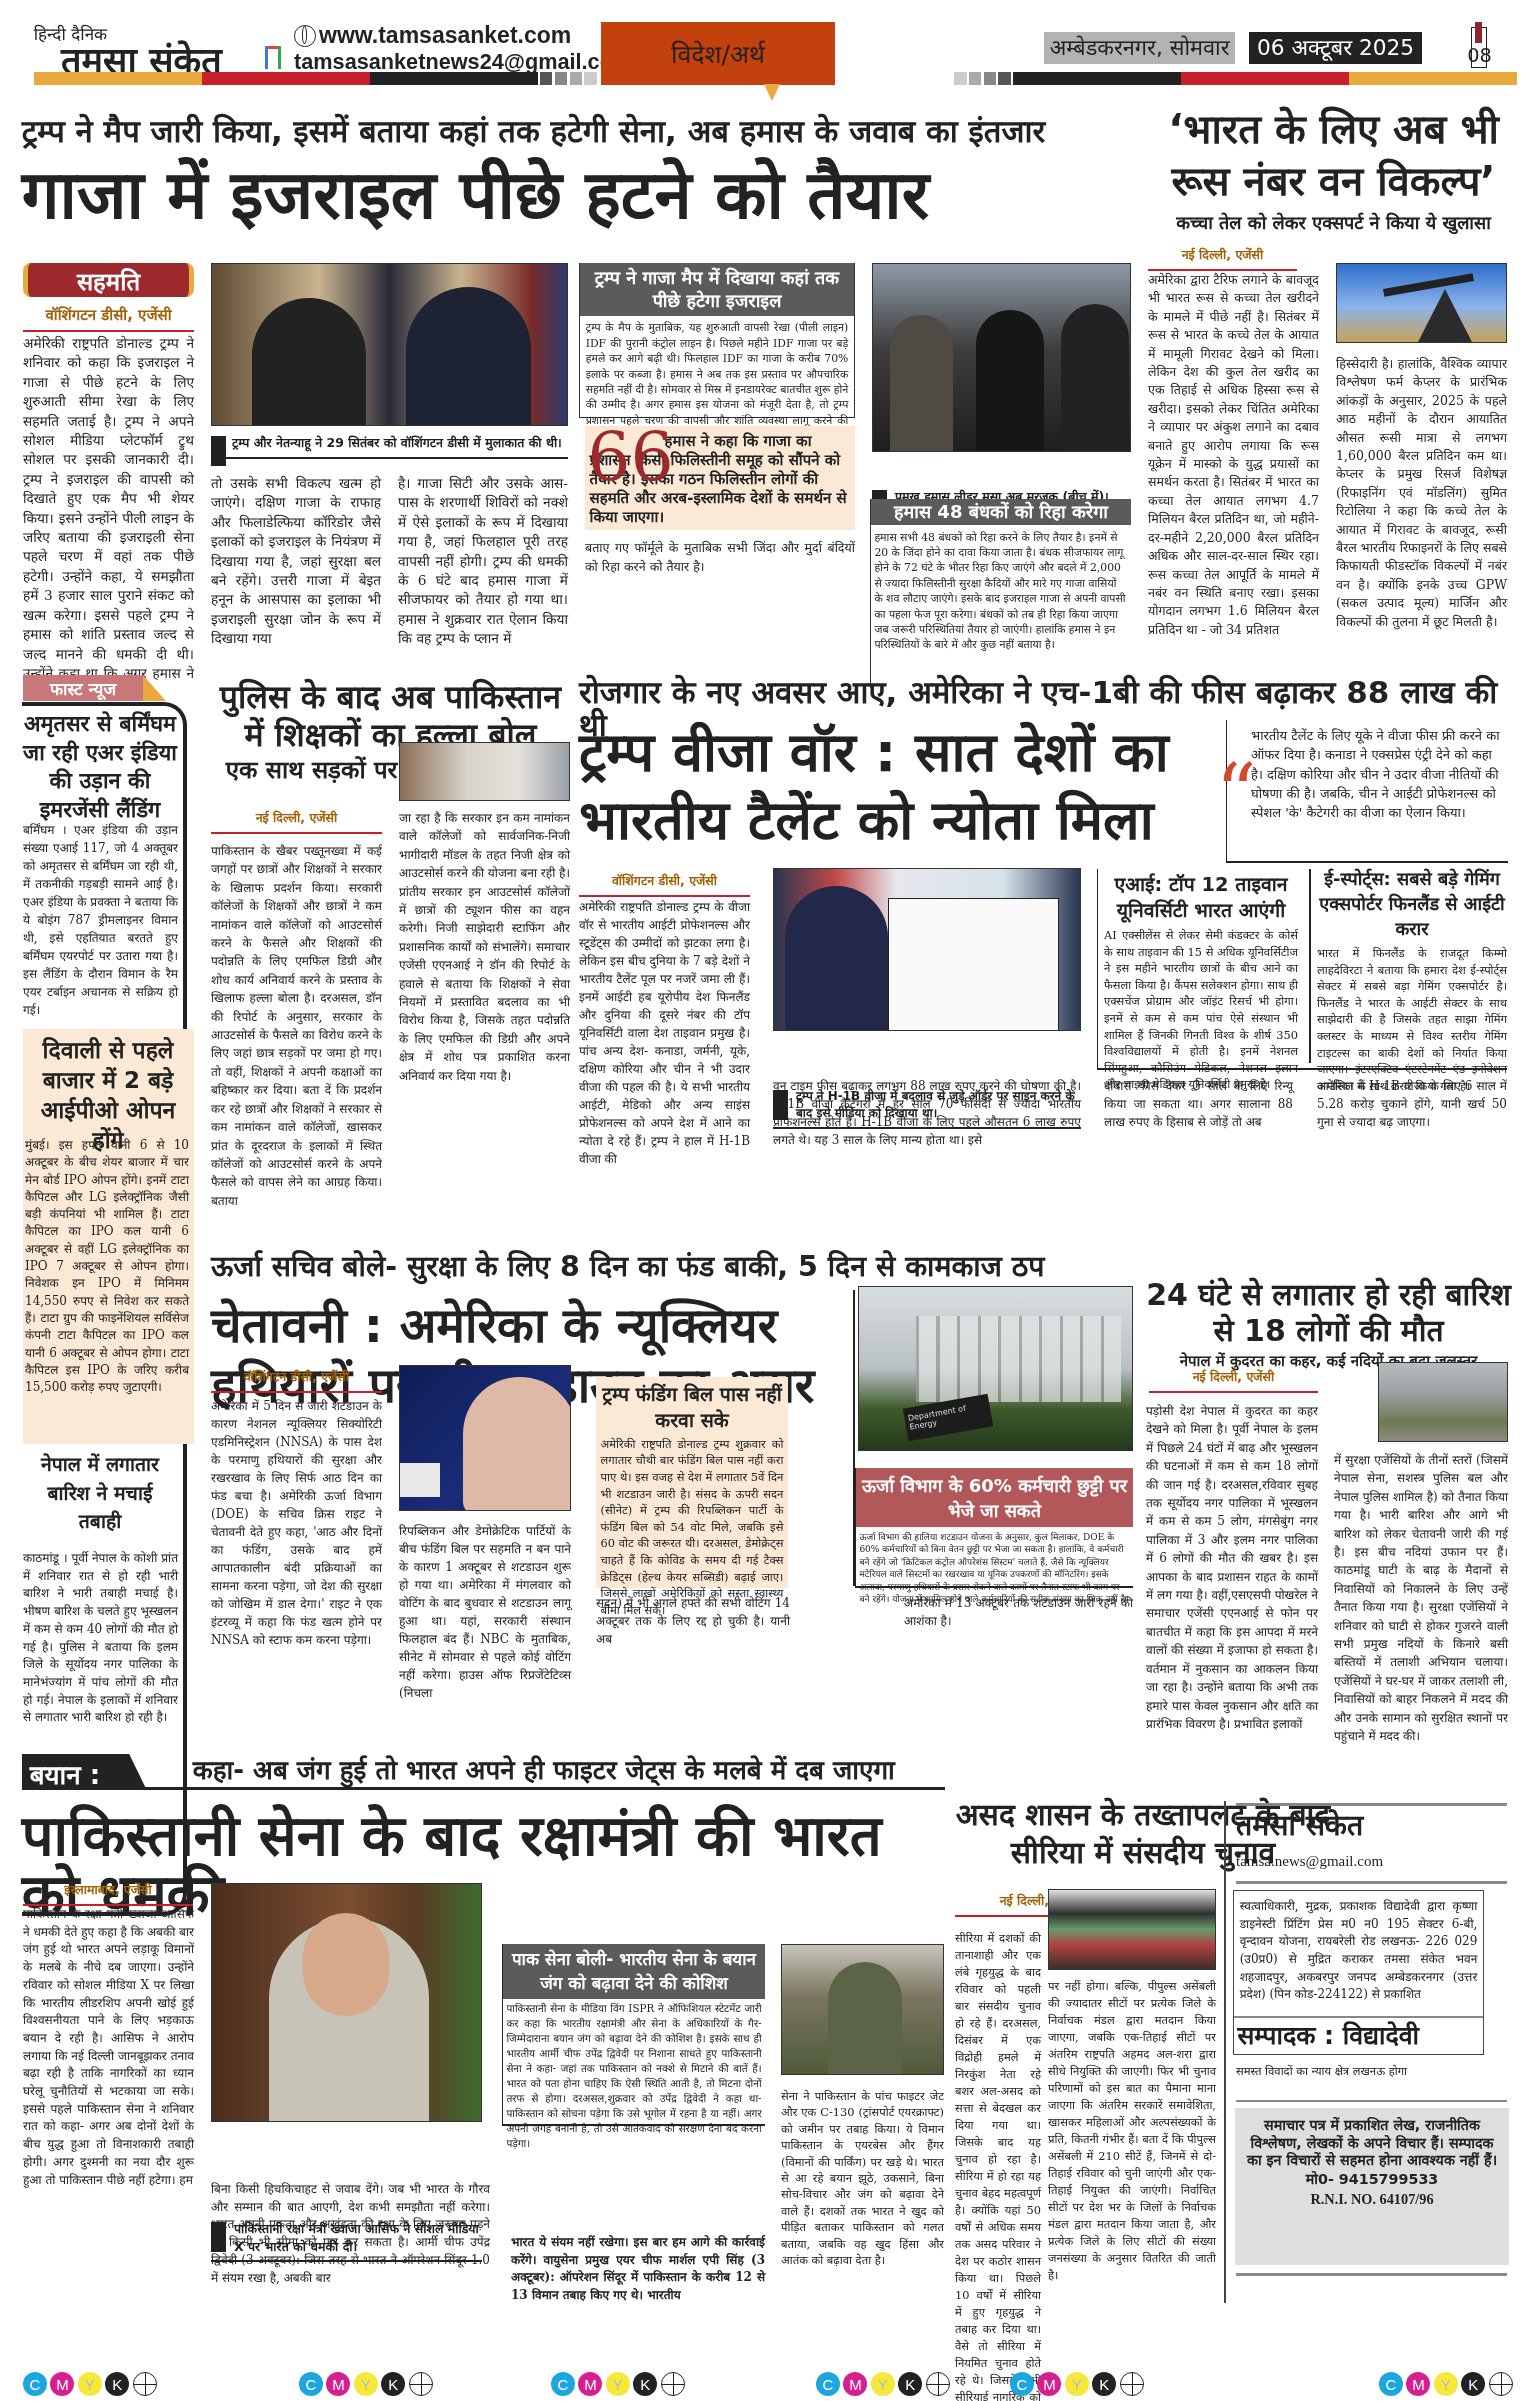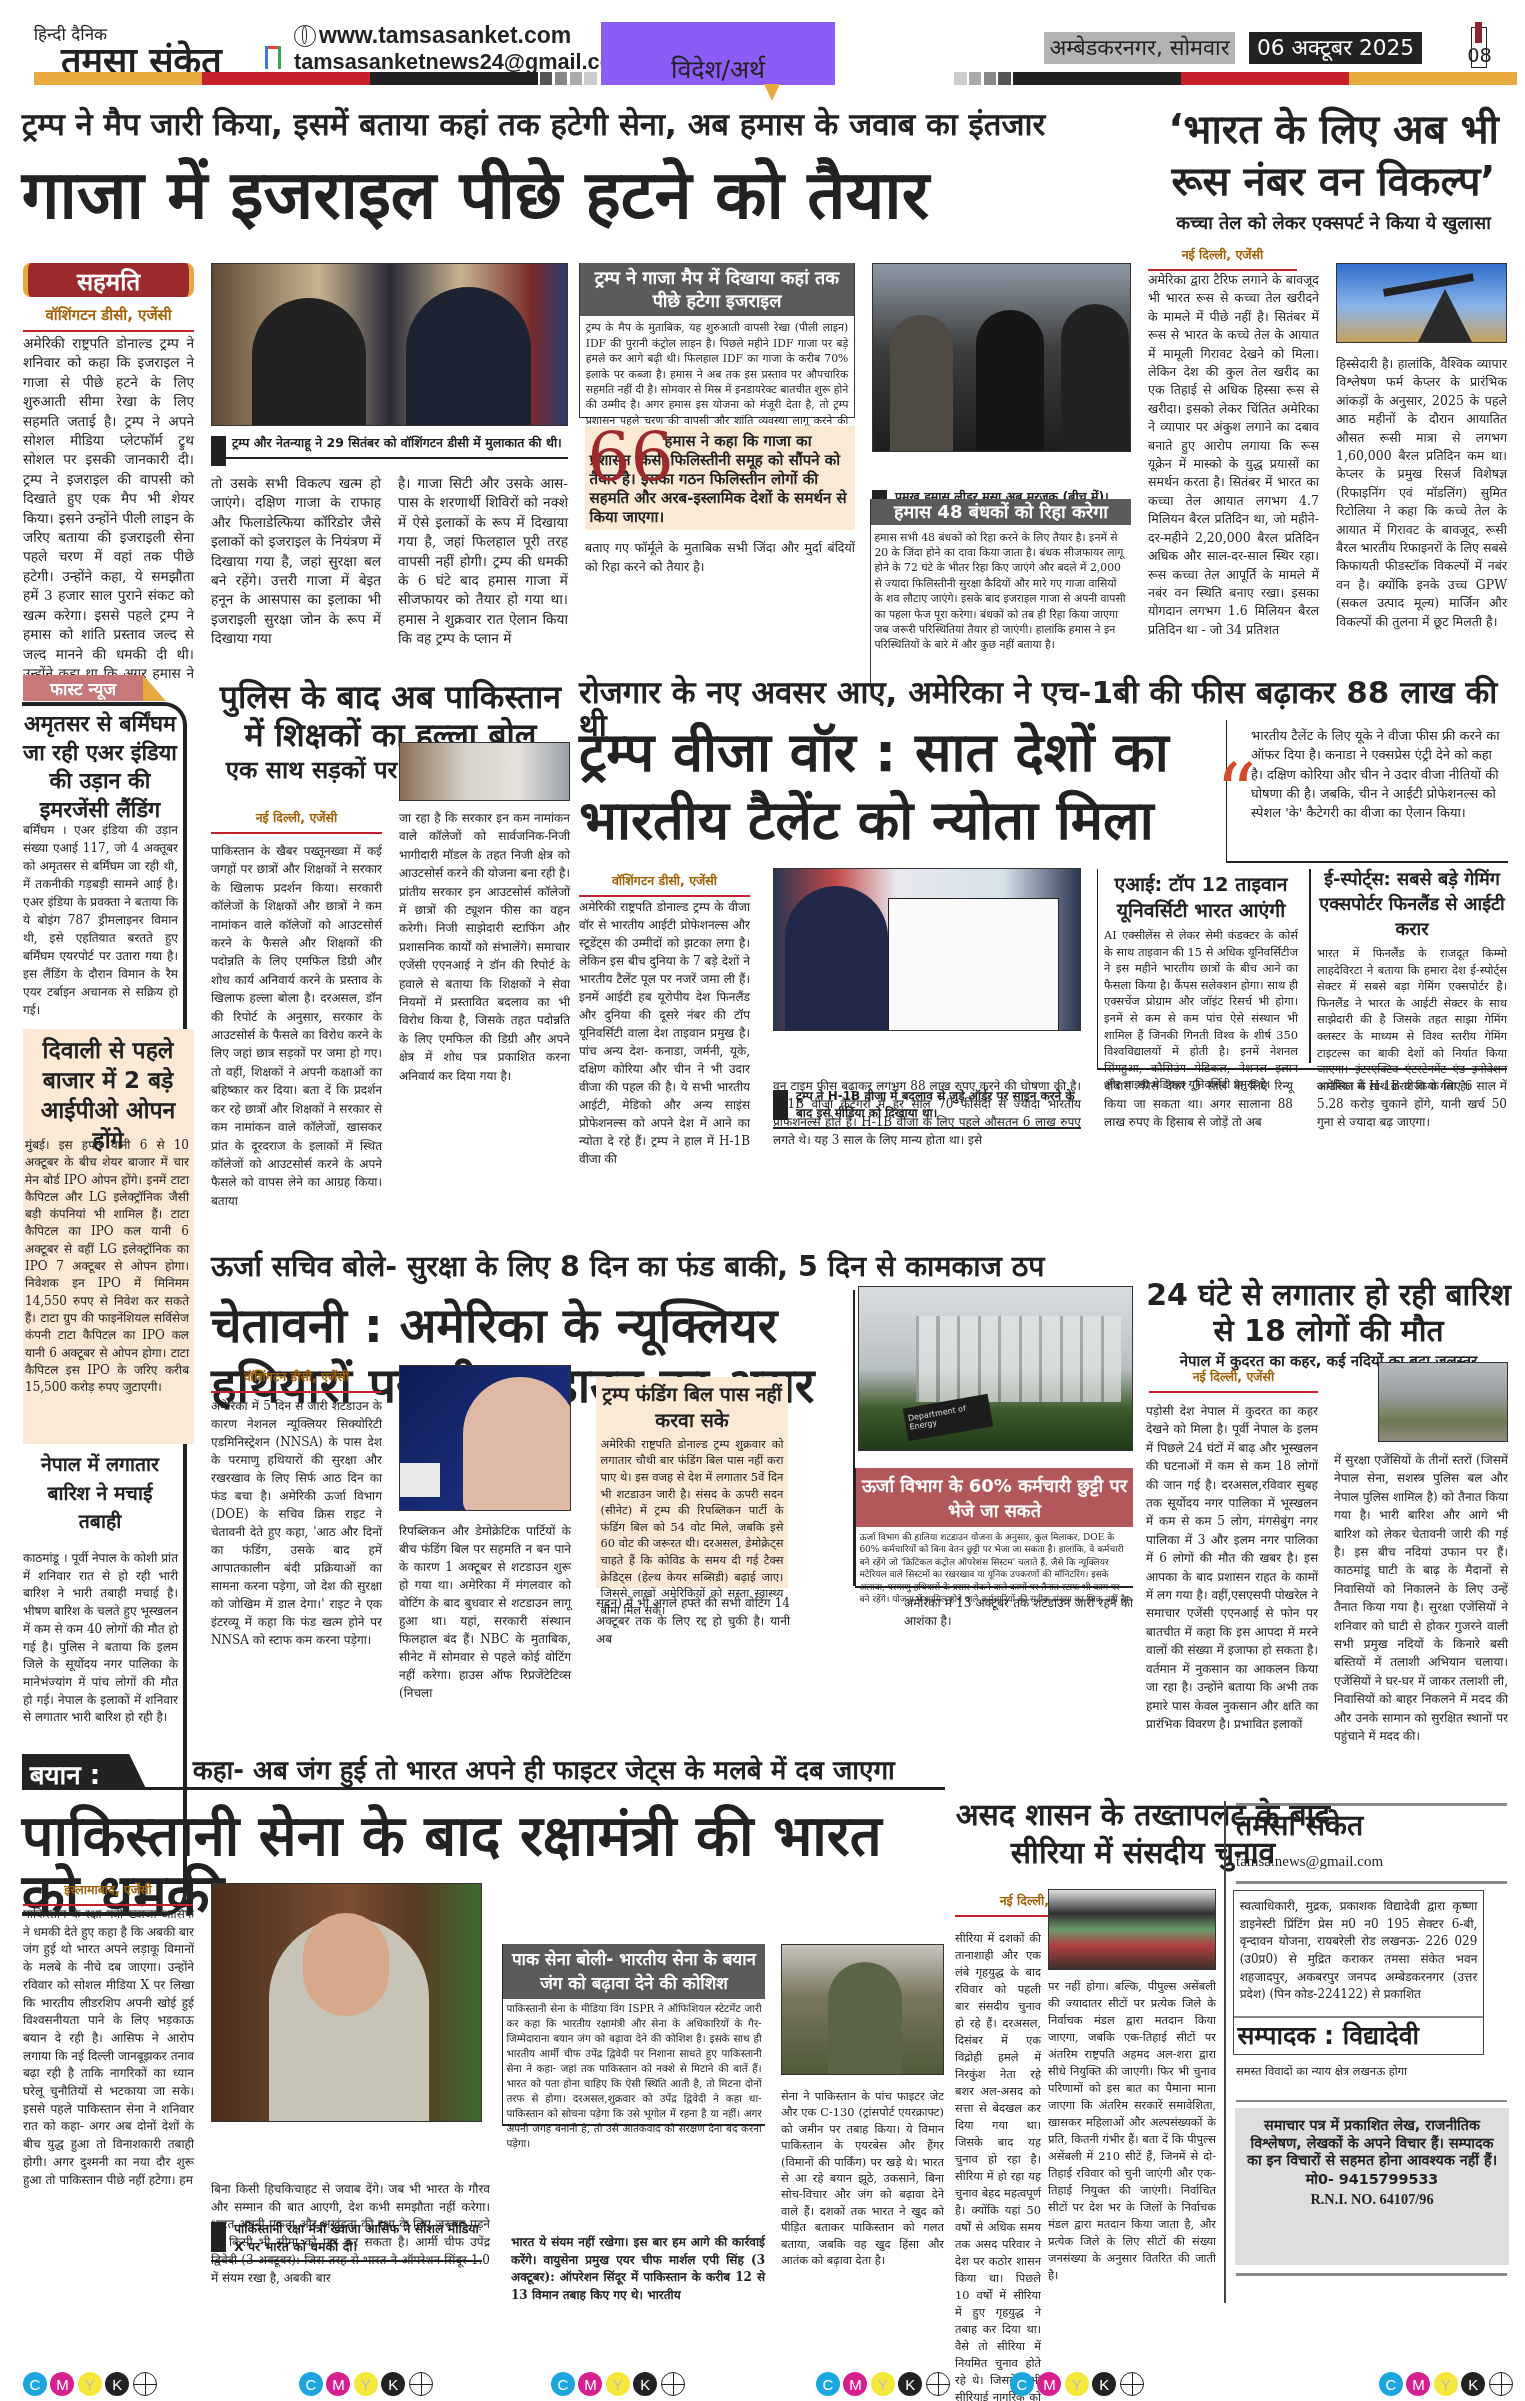--- a/index.html
+++ b/index.html
@@ -34,42 +34,42 @@
   <div class="abs" style="left:282px;top:49px;font-size:21.7px;font-weight:bold;color:#222;font-family:'Liberation Sans',sans-serif;">tamsasanketnews24@gmail.com</div>
   <div class="abs" style="left:21.7px;top:72px;width:564px;height:12.5px;display:flex;">
     <div style="width:168px;background:#e8a93e"></div>
       <div style="width:168px;background:#c8202a"></div>
       <div style="width:168px;background:#222"></div>
       <div style="width:12.5px;background:#555;margin-left:2.3px"></div>
       <div style="width:12.5px;background:#888;margin-left:2.3px"></div>
       <div style="width:12.5px;background:#aaa;margin-left:2.3px"></div>
       <div style="width:12.5px;background:#ccc;margin-left:2.3px"></div>
   </div>
-  <div class="abs" style="left:589px;top:21.7px;width:234px;height:63px;background:#8b5cf6;display:flex;align-items:flex-end;justify-content:center;">
+  <div class="abs" style="left:589px;top:21.7px;width:234px;height:63px;background:#c2410c;display:flex;align-items:center;justify-content:center;">
     <span style="font-size:25px;color:#222;">विदेश/अर्थ</span>
   </div>
   <div class="abs" style="left:752px;top:84px;width:0;height:0;border-left:8px solid transparent;border-right:8px solid transparent;border-top:17px solid #e8a93e;"></div>
   <div class="abs" style="left:1032px;top:32px;height:32px;padding:0 5.7px;background:#b3b3b3;font-size:21.7px;color:#222;line-height:32px;">अम्बेडकरनगर, सोमवार</div>
   <div class="abs" style="left:1237px;top:32px;height:32px;padding:0 8px;background:#222;font-size:21.7px;color:#fff;line-height:32px;">06 अक्टूबर 2025</div>
   <div class="abs" style="left:1459px;top:27px;width:16px;height:41px;border:1.7px solid #222;background:#fff;">
     <div style="position:absolute;left:2.9px;top:-5.7px;width:6.8px;height:20.5px;background:#8f2330;"></div>
   </div>
   <div class="abs" style="left:1452px;top:44px;width:31px;text-align:center;font-size:19.4px;color:#222;">08</div>
   <div class="abs" style="left:942px;top:72px;width:564px;height:12.5px;display:flex;">
     <div style="width:12.5px;background:#ccc;margin-right:2.3px"></div>
       <div style="width:12.5px;background:#aaa;margin-right:2.3px"></div>
       <div style="width:12.5px;background:#888;margin-right:2.3px"></div>
       <div style="width:12.5px;background:#555;margin-right:2.3px"></div>
       <div style="width:168px;background:#222"></div>
       <div style="width:168px;background:#c8202a"></div>
       <div style="width:168px;background:#e8a93e"></div>
   </div>
 </div>
 
-<div class="abs hl" style="left:21.7px;top:108px;width:1117px;font-size:31px;">ट्रम्प ने मैप जारी किया, इसमें बताया कहां तक हटेगी सेना, अब हमास के जवाब का इंतजार</div>
+<div class="abs hl" style="left:21.7px;top:115px;width:1117px;font-size:31px;">ट्रम्प ने मैप जारी किया, इसमें बताया कहां तक हटेगी सेना, अब हमास के जवाब का इंतजार</div>
 <div class="abs hl" style="left:21.7px;top:160px;width:1117px;font-size:67px;">गाजा में इजराइल पीछे हटने को तैयार</div>
 
 <div class="abs hl" style="left:1157px;top:103px;width:353px;font-size:40px;text-align:center;line-height:1.3;">‘भारत के लिए अब भी रूस नंबर वन विकल्प’</div>
 <div class="abs hl" style="left:1157px;top:214px;width:353px;font-size:18px;text-align:center;">कच्चा तेल को लेकर एक्सपर्ट ने किया ये खुलासा</div>
 
 <div class="abs" style="left:23px;top:263px;width:171px;height:34px;background:#9c2a2d;border-left:5.7px solid #e8a93e;border-right:5.7px solid #e8a93e;border-radius:8px;display:flex;align-items:center;justify-content:center;">
   <span style="color:#fff;font-weight:bold;font-size:24px;">सहमति</span>
 </div>
 <div class="abs dateline" style="left:23px;top:304px;width:171px;">वॉशिंगटन डीसी, एजेंसी</div>
 <div class="abs body-text" style="left:23px;top:334px;width:171px;">अमेरिकी राष्ट्रपति डोनाल्ड ट्रम्प ने शनिवार को कहा कि इजराइल ने गाजा से पीछे हटने के लिए शुरुआती सीमा रेखा के लिए सहमति जताई है। ट्रम्प ने अपने सोशल मीडिया प्लेटफॉर्म ट्रुथ सोशल पर इसकी जानकारी दी। ट्रम्प ने इजराइल की वापसी को दिखाते हुए एक मैप भी शेयर किया। इसने उन्होंने पीली लाइन के जरिए बताया की इजराइली सेना पहले चरण में वहां तक पीछे हटेगी। उन्होंने कहा, ये समझौता हमें 3 हजार साल पुराने संकट को खत्म करेगा। इससे पहले ट्रम्प ने हमास को शांति प्रस्ताव जल्द से जल्द मानने की धमकी दी थी। उन्होंने कहा था कि अगर हमास ने लड़ाई जारी रखी</div>

